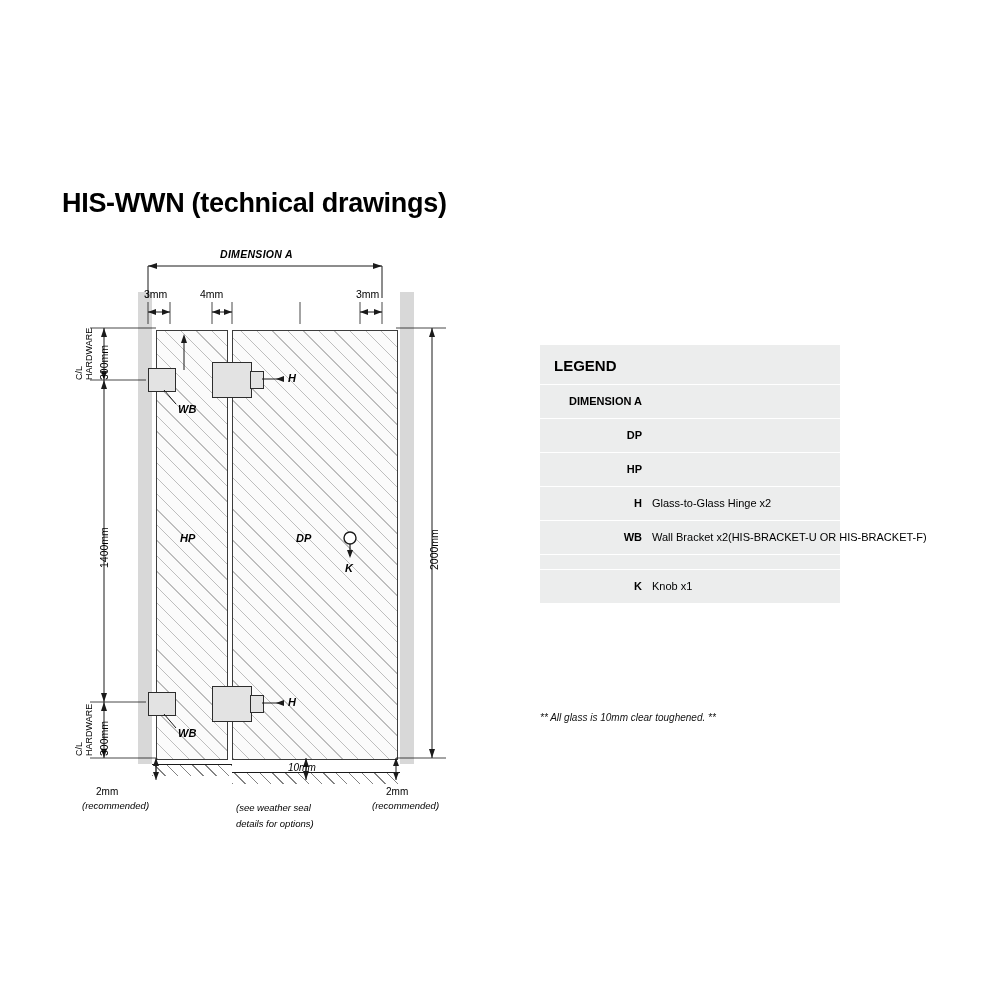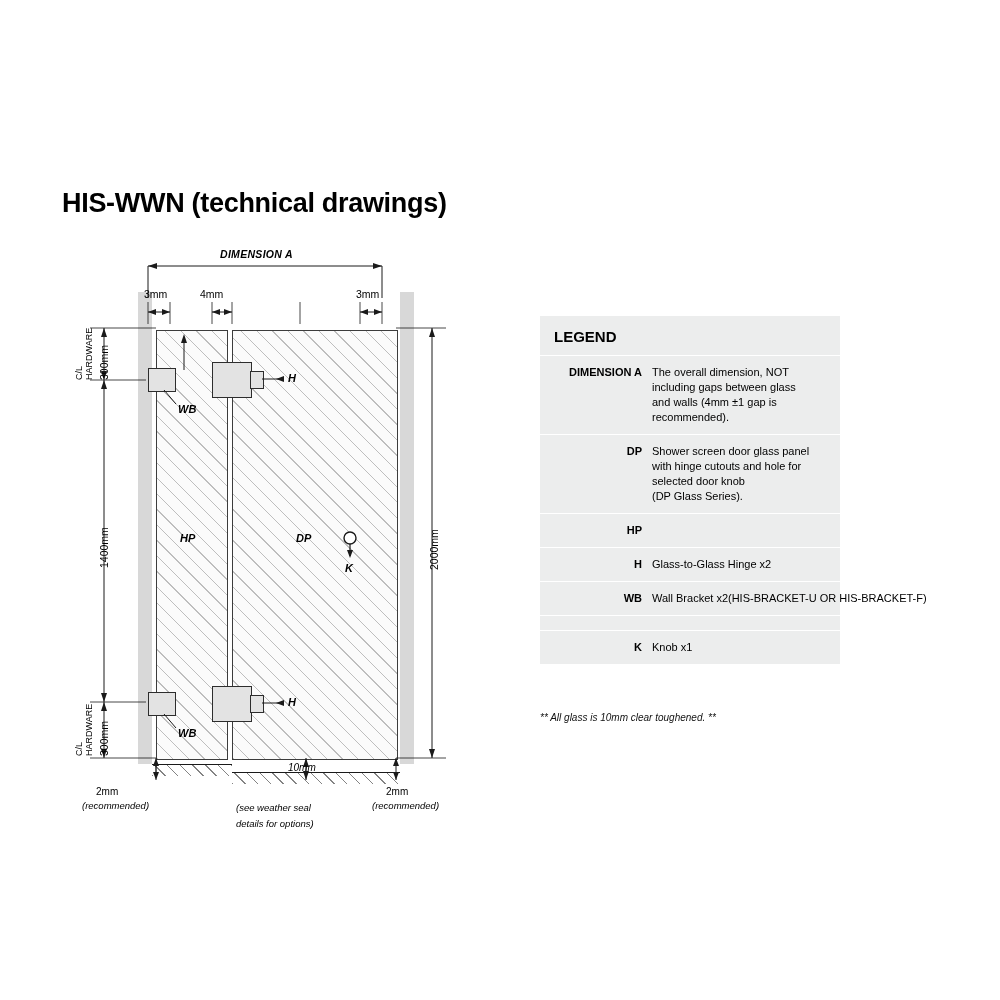--- a/index.html
+++ b/index.html
@@ -112,21 +112,21 @@
     position: absolute;
     left: 0;
     top: 0;
     overflow: visible;
   }
 
   
   #legend {
     position: absolute;
     left: 540px;
-    top: 316px;
+    top: 345px;
     width: 300px;
     background: #eceded;
     font-size: 11px;
   }
   #legend .legend-title {
     font-size: 15px;
     font-weight: bold;
     padding: 12px 14px 10px 14px;
     color: #000000;
   }
@@ -317,31 +317,23 @@
 
   <div class="dim-txt" style="left:326px; top:546px; font-size:10px;">2mm</div>
   <div class="dim-txt small" style="left:312px; top:560px; font-style:italic;">(recommended)</div>
 </div>
 
 <div id="legend">
   <div class="legend-title">LEGEND</div>
 
   <div class="legend-row">
     <div class="key">DIMENSION A</div>
-    <div class="val">The overall dimension, NOT
-including gaps between glass
-and walls (4mm ±1 gap is
-recommended).</div>
   </div>
   <div class="legend-row">
     <div class="key">DP</div>
-    <div class="val">Shower screen door glass panel
-with hinge cutouts and hole for
-selected door knob
-(DP Glass Series).</div>
   </div>
   <div class="legend-row">
     <div class="key">HP</div>
   </div>
   <div class="legend-row">
     <div class="key">H</div>
     <div class="val">Glass-to-Glass Hinge x2</div>
   </div>
   <div class="legend-row wide">
     <div class="key">WB</div>

